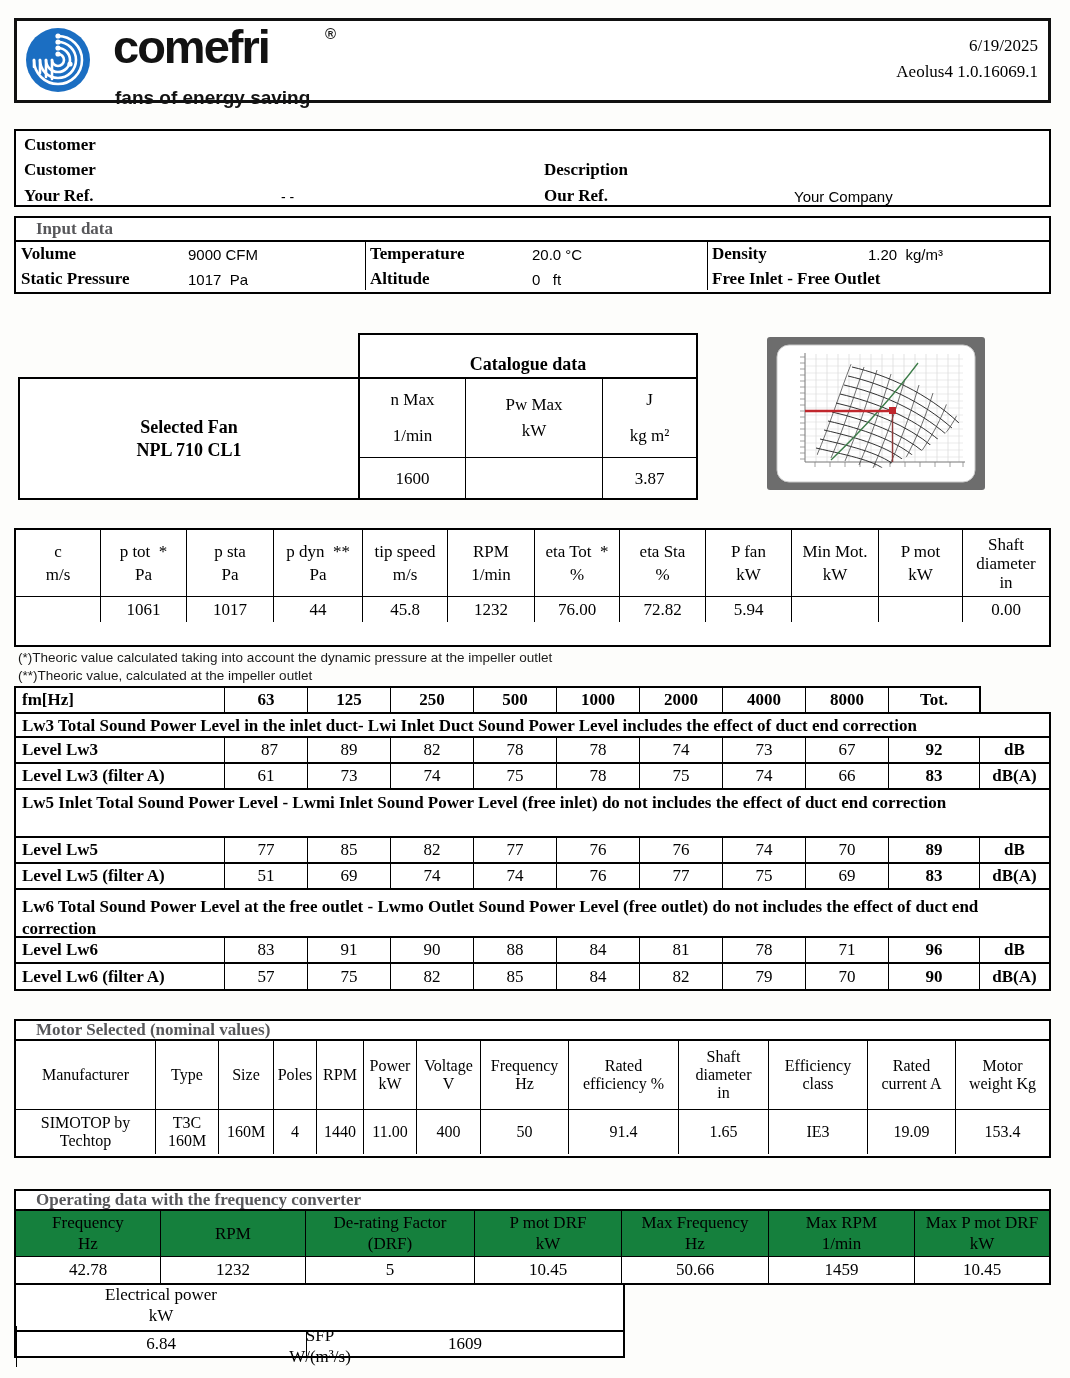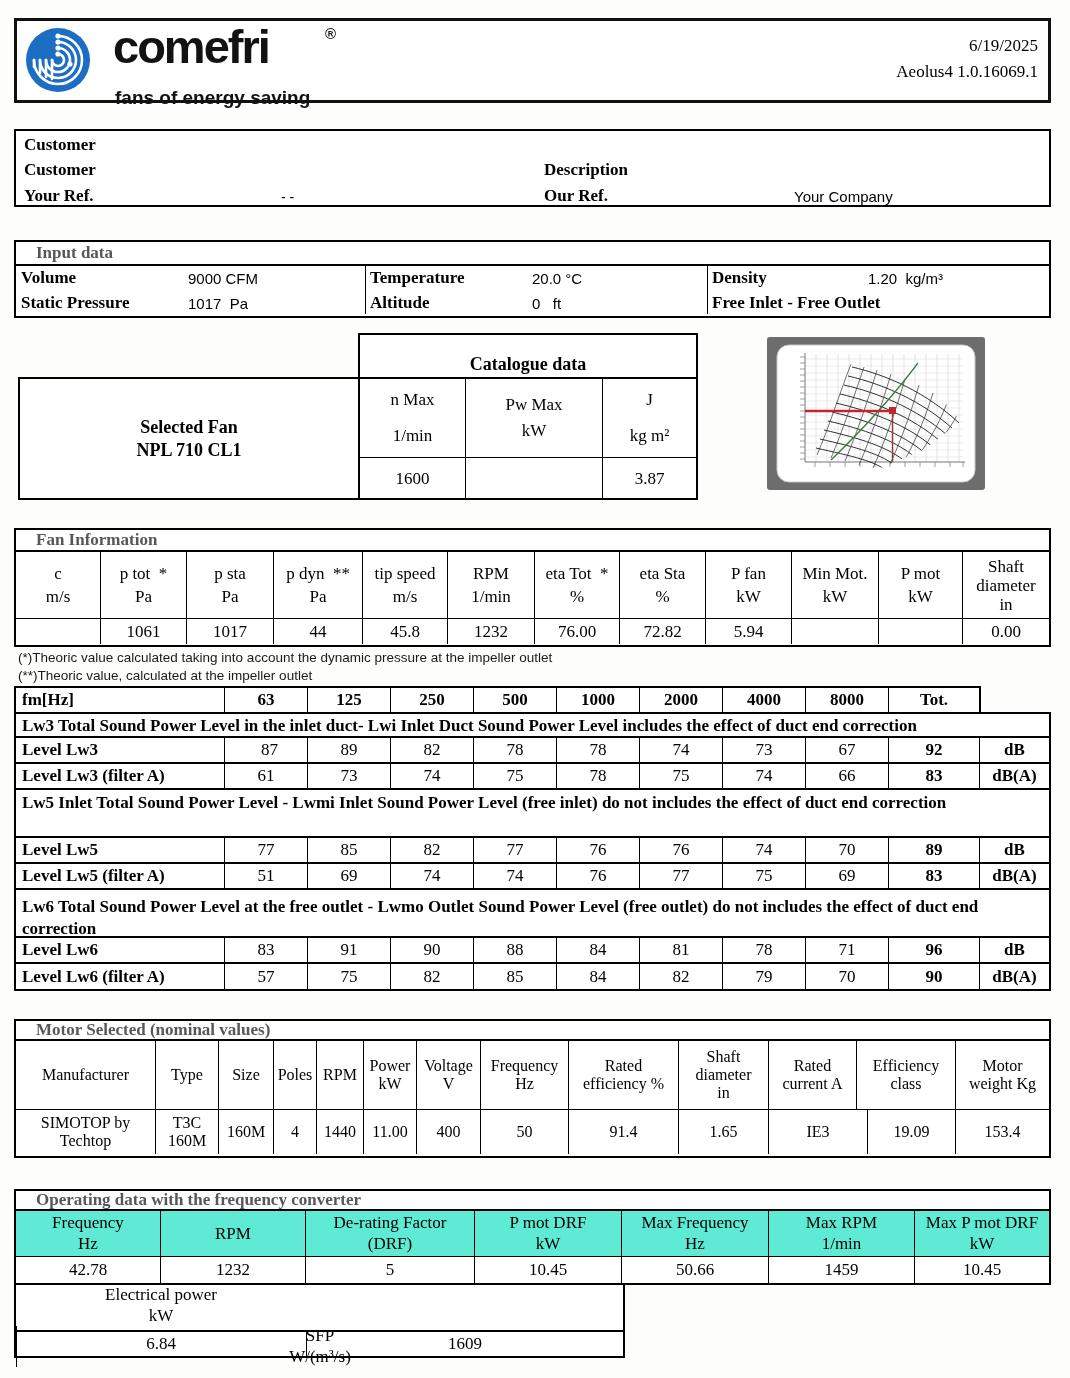--- a/index.html
+++ b/index.html
@@ -69,21 +69,21 @@
   <div class="abs" style="left:14px; top:129px; width:1037px; height:78px; border:2px solid #000; background:#fff; font-size:17px;">
     <div class="abs b" style="left:8px; top:4px;">Customer</div>
     <div class="abs b" style="left:8px; top:29px;">Customer</div>
     <div class="abs b" style="left:8px; top:55px;">Your Ref.</div>
     <div class="abs sans" style="left:265px; top:58px; font-size:14px;">- -</div>
     <div class="abs b" style="left:528px; top:29px;">Description</div>
     <div class="abs b" style="left:528px; top:55px;">Our Ref.</div>
     <div class="abs sans" style="left:778px; top:57px; font-size:15px;">Your Company</div>
   </div>
 
-  <div class="abs box2" style="left:14px; top:240px; width:1037px; height:78px;">
+  <div class="abs box2" style="left:14px; top:216px; width:1037px; height:78px;">
     <div class="sec-title" style="height:24px;">Input data</div>
     <div class="frow" style="height:48px;">
       <div style="width:349px; position:relative; font-size:17px;">
         <div class="abs b" style="left:5px; top:2px;">Volume</div>
         <div class="abs sans" style="left:172px; top:4px; font-size:15px;">9000 CFM</div>
         <div class="abs b" style="left:5px; top:27px;">Static Pressure</div>
         <div class="abs sans" style="left:172px; top:29px; font-size:15px; white-space:pre;">1017  Pa</div>
       </div>
       <div class="bl" style="width:342px; position:relative; font-size:17px;">
         <div class="abs b" style="left:4px; top:2px;">Temperature</div>
@@ -232,21 +232,20 @@
 
       <path d="M64,123 C92,96 124,62 151,26" fill="none" stroke="#3e7d4a" stroke-width="1.3"></path>
 
       <line x1="38" y1="74" x2="126" y2="74" stroke="#c0272d" stroke-width="2.4"></line>
       <rect x="122" y="70" width="7" height="7" fill="#c0272d"></rect>
       <line x1="125.5" y1="77" x2="125.5" y2="125" stroke="#8e3a3a" stroke-width="1.4"></line>
     </svg>
   </div>
 
   <div class="abs box2" style="left:14px; top:528px; width:1037px; height:119px;">
-    <div class="sec-title" style="height:22px;">Fan Information</div>
     <div class="frow" style="height:67px; border-bottom:1px solid #000; font-size:17px;">
       <div class="hdr2" style="width:84px;">
           <div class="nowrapsp">c</div>
           <div>m/s</div>
         </div>
       <div class="hdr2 bl" style="width:86px;">
           <div class="nowrapsp">p tot  *</div>
           <div>Pa</div>
         </div>
       <div class="hdr2 bl" style="width:87px;">
@@ -411,22 +410,22 @@
       <div class="cellC" style="width:139px;">Manufacturer</div>
       <div class="cellC bl" style="width:63px;">Type</div>
       <div class="cellC bl" style="width:55px;">Size</div>
       <div class="cellC bl" style="width:43px;">Poles</div>
       <div class="cellC bl" style="width:47px;">RPM</div>
       <div class="cellC bl" style="width:53px;">Power kW</div>
       <div class="cellC bl" style="width:64px;">Voltage V</div>
       <div class="cellC bl" style="width:88px;">Frequency Hz</div>
       <div class="cellC bl" style="width:110px; padding:0 8px;">Rated efficiency %</div>
       <div class="cellC bl" style="width:90px; padding:0 14px;">Shaft diameter in</div>
+      <div class="cellC bl" style="width:99px; padding:0 10px;">Efficiency class</div>
       <div class="cellC bl" style="width:88px; padding:0 10px;">Rated current A</div>
-      <div class="cellC bl" style="width:99px; padding:0 10px;">Efficiency class</div>
       <div class="cellC bl" style="flex:1; padding:0 10px;">Motor weight Kg</div>
     </div>
     <div class="frow" style="height:44px;">
       <div class="cellC" style="width:139px; padding:0 10px;">SIMOTOP by Techtop</div>
       <div class="cellC bl" style="width:63px; padding:0 8px;">T3C 160M</div>
       <div class="cellC bl" style="width:55px;">160M</div>
       <div class="cellC bl" style="width:43px;">4</div>
       <div class="cellC bl" style="width:47px;">1440</div>
       <div class="cellC bl" style="width:53px;">11.00</div>
       <div class="cellC bl" style="width:64px;">400</div>
@@ -434,21 +433,21 @@
       <div class="cellC bl" style="width:110px;">91.4</div>
       <div class="cellC bl" style="width:90px;">1.65</div>
       <div class="cellC bl" style="width:99px;">IE3</div>
       <div class="cellC bl" style="width:88px;">19.09</div>
       <div class="cellC bl" style="flex:1;">153.4</div>
     </div>
   </div>
 
   <div class="abs" style="left:14px; top:1189px; width:1037px; font-size:17px;">
     <div class="sec-title" style="height:22px; border:2px solid #000; border-bottom:2px solid #000; background:#fff;">Operating data with the frequency converter</div>
-    <div class="frow" style="height:46px; border-left:2px solid #000; border-right:2px solid #000; border-bottom:1px solid #000; background:#5eead4;">
+    <div class="frow" style="height:46px; border-left:2px solid #000; border-right:2px solid #000; border-bottom:1px solid #000; background:#15803d;">
       <div class="hdr2" style="width:144px; gap:1px;">
           <div>Frequency</div>
           <div>Hz</div>
         </div>
       <div class="hdr2 bl" style="width:145px; gap:1px;">
           <div>RPM</div>
         </div>
       <div class="hdr2 bl" style="width:169px; gap:1px;">
           <div>De-rating Factor</div>
           <div>(DRF)</div>

